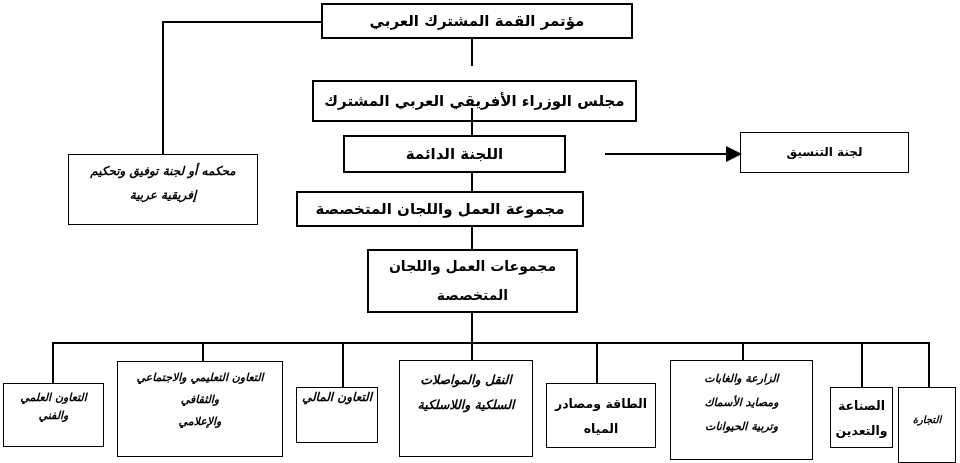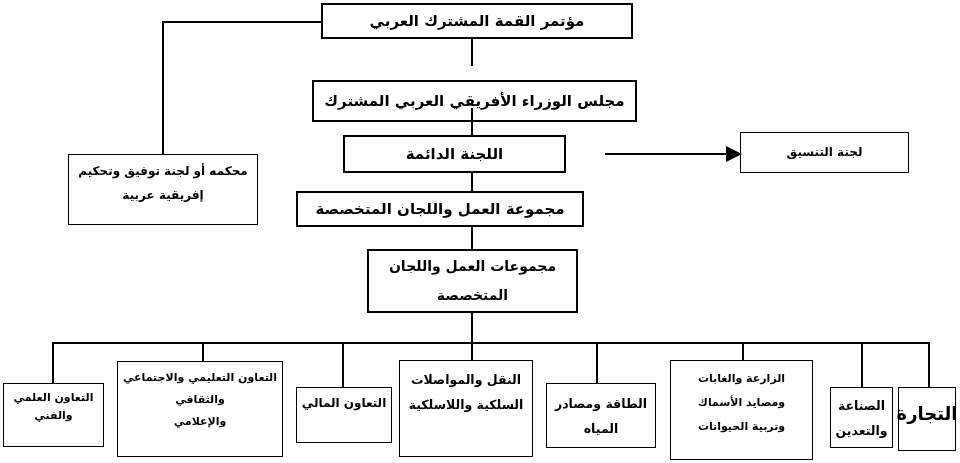--- a/index.html
+++ b/index.html
@@ -19,40 +19,40 @@
     color:#000;
     font-weight:bold;
     text-align:center;
     white-space:pre-line;
     display:flex;
     align-items:center;
     justify-content:center;
     line-height:1.6;
   }
   .thick{border-width:2px;}
-  .top-align{align-items:flex-start;}
+  .top-align{align-items:flex-start;font-style:italic;}
   .line{position:absolute;background:#000;}
   
   .b-summit      {left:321px;top:3px;  width:312px;height:36px;font-size:15px;}
   .b-council     {left:312px;top:66px; width:325px;height:42px;font-size:15px;margin-top:14px;}
   .b-permanent   {left:343px;top:135px;width:223px;height:38px;font-size:15px;}
   .b-workgroup   {left:296px;top:191px;width:288px;height:36px;font-size:15px;}
   .b-workgroups  {left:367px;top:249px;width:211px;height:64px;font-size:14px;line-height:2.1;}
   
   .b-coordination{left:740px;top:132px;width:169px;height:41px;font-size:12px;}
   .b-court       {left:68px; top:154px;width:190px;height:71px;font-size:12px;line-height:2.0;padding-top:4px;}
   
   .b-scientific  {left:3px;  top:383px;width:101px;height:64px;font-size:11px;padding-top:5px;}
   .b-educational {left:117px;top:361px;width:166px;height:96px;font-size:11px;line-height:2.0;padding-top:5px;}
-  .b-financial   {left:296px;top:387px;width:96px; height:56px;font-size:12px;padding-top:6px;}
+  .b-financial   {left:296px;top:387px;width:82px; height:56px;font-size:12px;padding-top:0;}
   .b-transport   {left:399px;top:360px;width:134px;height:97px;font-size:12.5px;line-height:2.0;padding-top:6px;}
   .b-energy      {left:546px;top:383px;width:110px;height:65px;font-size:12.5px;line-height:2.0;}
   .b-agriculture {left:670px;top:360px;width:143px;height:100px;font-size:11px;line-height:2.2;padding-top:6px;}
   .b-industry    {left:830px;top:387px;width:63px; height:61px;font-size:12.5px;line-height:2.0;}
-  .b-trade       {left:898px;top:387px;width:58px; height:64px;font-size:18px;padding-top:12px;}
+  .b-trade       {left:898px;top:387px;width:58px; height:76px;font-size:10px;padding-top:24px;}
   
   .v1{left:471px;top:38px; width:2px;height:28px;}
   .v2{left:471px;top:108px;width:2px;height:27px;}
   .v3{left:471px;top:173px;width:2px;height:18px;}
   .v4{left:471px;top:227px;width:2px;height:22px;}
   .v5{left:471px;top:313px;width:2px;height:47px;}
   .bus{left:52px;top:342px;width:878px;height:2px;}
   .d-scientific {left:52px; top:342px;width:2px;height:41px;}
   .d-educational{left:202px;top:342px;width:2px;height:19px;}
   .d-financial  {left:342px;top:342px;width:2px;height:45px;}

